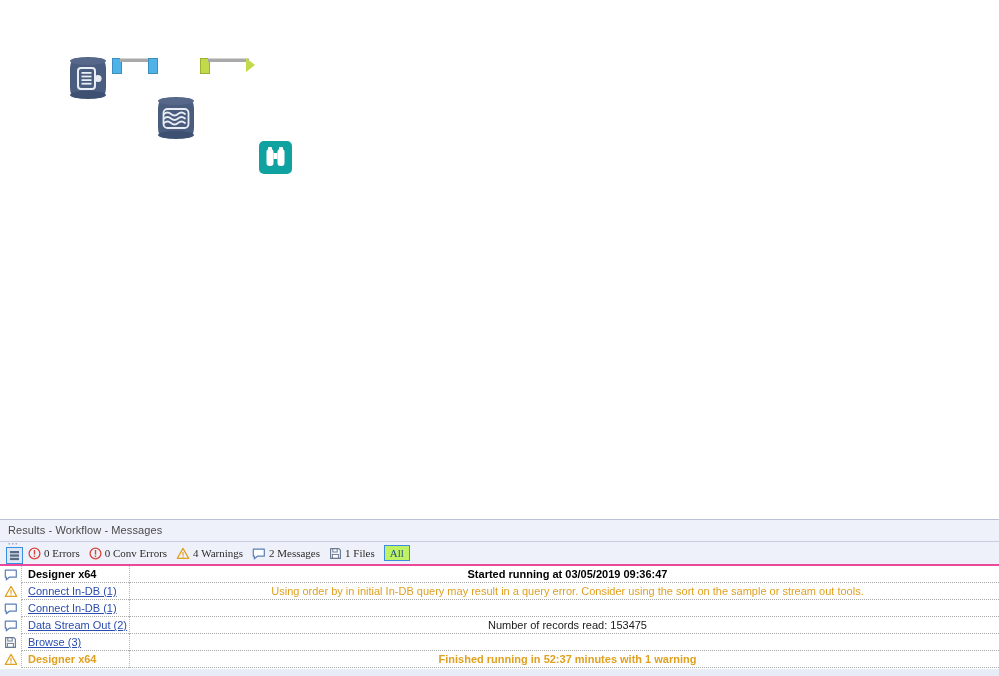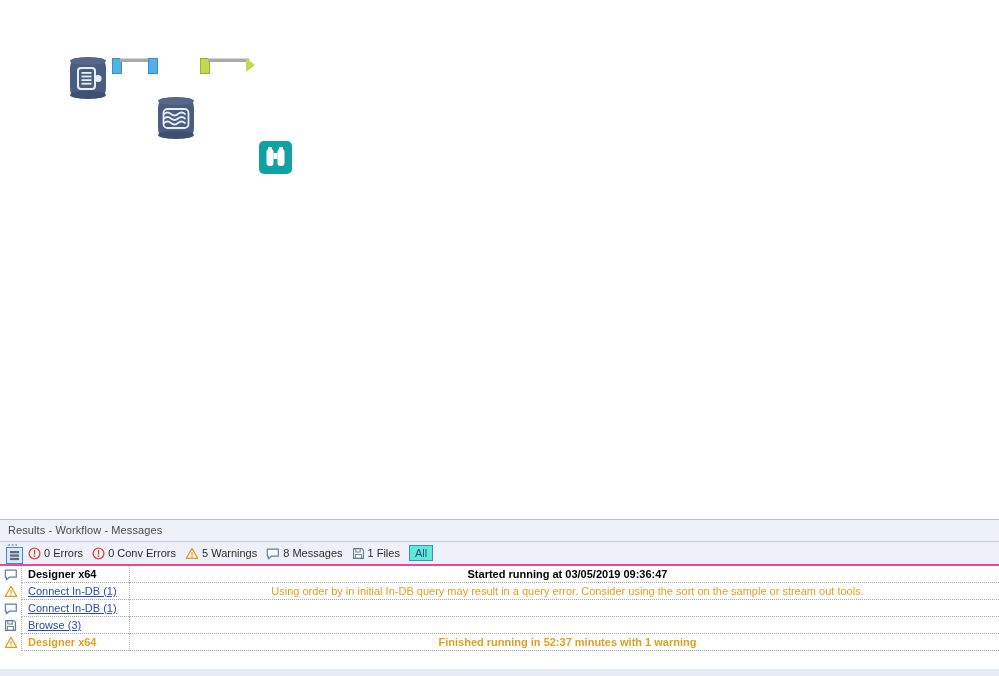--- a/index.html
+++ b/index.html
@@ -124,20 +124,21 @@
     letter-spacing: 0.1px;
   }
 
   #results-toolbar {
     height: 22px;
     display: flex;
     align-items: center;
     padding-left: 4px;
     background: #eef1f9;
     box-sizing: border-box;
+    font-family: Liberation Serif, serif;
   }
 
   .toolbar-grip {
     width: 22px;
     height: 20px;
     position: relative;
     margin-right: 2px;
     flex: 0 0 auto;
   }
   .grip-dots {
@@ -164,21 +165,21 @@
     margin-right: 9px;
     white-space: nowrap;
     font-size: 11px;
     color: #2c2c2c;
     cursor: default;
   }
   .filter-item .lbl { line-height: 12px; }
 
   .btn-all {
     border: 1px solid #3c8ddc;
-    background: #5eead4;
+    background: #bef264;
     padding: 1px 5px;
     font-size: 11px;
     color: #1f4f82;
     line-height: 12px;
     cursor: default;
   }
 
   
   #msg-table {
     background: #ffffff;
@@ -330,30 +331,30 @@
     </div>
 
     <div class="filter-item">
       <span>
         <svg width="14" height="13" viewBox="0 0 14 13">
           <path d="M7 1.4 L12.7 11.4 L1.3 11.4 Z" fill="none" stroke="#e0a020" stroke-width="1.2" stroke-linejoin="round"></path>
           <rect x="6.4" y="5" width="1.2" height="3.6" fill="#e0a020"></rect>
           <rect x="6.4" y="9.3" width="1.2" height="1.2" fill="#e0a020"></rect>
         </svg>
       </span>
-      <span class="lbl">5 Warnings</span>
+      <span class="lbl">4 Warnings</span>
     </div>
 
     <div class="filter-item">
       <span>
         <svg width="14" height="13" viewBox="0 0 14 13">
           <path d="M1.3 2.2 h11 v7 h-7 l-3 2.6 v-2.6 h-1 z" fill="#ffffff" stroke="#5a7fb5" stroke-width="1.2" stroke-linejoin="round"></path>
         </svg>
       </span>
-      <span class="lbl">8 Messages</span>
+      <span class="lbl">2 Messages</span>
     </div>
 
     <div class="filter-item">
       <span>
         <svg width="13" height="13" viewBox="0 0 13 13">
           <path d="M1.6 1.6 h8.2 l1.6 1.6 v8.2 h-9.8 z" fill="#ffffff" stroke="#6b7c96" stroke-width="1.2" stroke-linejoin="round"></path>
           <rect x="3.8" y="1.6" width="4.4" height="3.4" fill="none" stroke="#6b7c96" stroke-width="1"></rect>
           <rect x="3.4" y="7.4" width="6" height="4" fill="none" stroke="#6b7c96" stroke-width="1"></rect>
         </svg>
       </span>
@@ -389,20 +390,29 @@
 
     <div class="msg-row">
       <div class="cell-icon">
         <svg width="14" height="13" viewBox="0 0 14 13">
           <path d="M1.3 2.2 h11 v7 h-7 l-3 2.6 v-2.6 h-1 z" fill="#ffffff" stroke="#5a7fb5" stroke-width="1.2" stroke-linejoin="round"></path>
         </svg>
       </div>
       <div class="cell-tool txt-link">Connect In-DB (1)</div>
     </div>
 
+    <div class="msg-row">
+      <div class="cell-icon">
+        <svg width="14" height="13" viewBox="0 0 14 13">
+          <path d="M1.3 2.2 h11 v7 h-7 l-3 2.6 v-2.6 h-1 z" fill="#ffffff" stroke="#5a7fb5" stroke-width="1.2" stroke-linejoin="round"></path>
+        </svg>
+      </div>
+      <div class="cell-tool txt-link">Data Stream Out (2)</div>
+      <div class="cell-msg txt-plain">Number of records read: 153475</div>
+    </div>
 
     <div class="msg-row">
       <div class="cell-icon">
         <svg width="13" height="13" viewBox="0 0 13 13">
           <path d="M1.6 1.6 h8.2 l1.6 1.6 v8.2 h-9.8 z" fill="#ffffff" stroke="#6b7c96" stroke-width="1.2" stroke-linejoin="round"></path>
           <rect x="3.8" y="1.6" width="4.4" height="3.4" fill="none" stroke="#6b7c96" stroke-width="1"></rect>
           <rect x="3.4" y="7.4" width="6" height="4" fill="none" stroke="#6b7c96" stroke-width="1"></rect>
         </svg>
       </div>
       <div class="cell-tool txt-link">Browse (3)</div>

